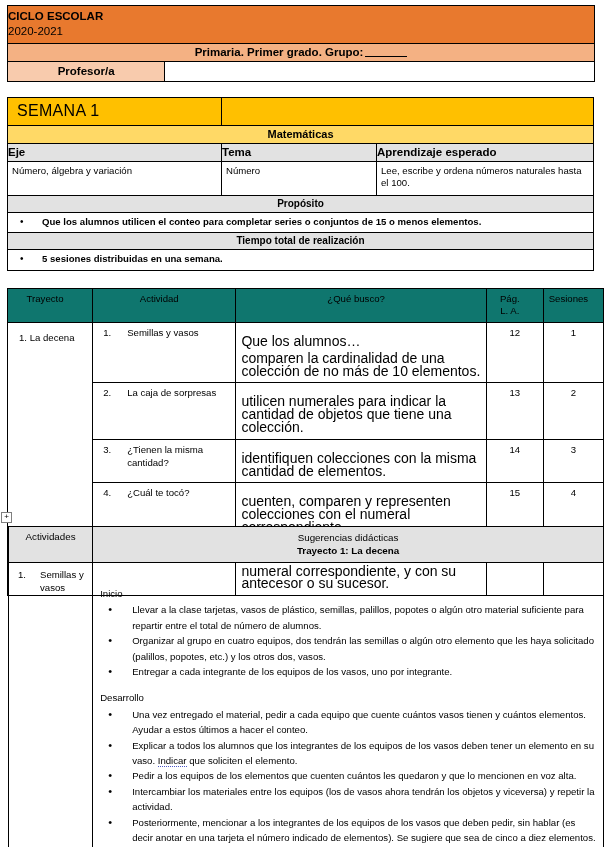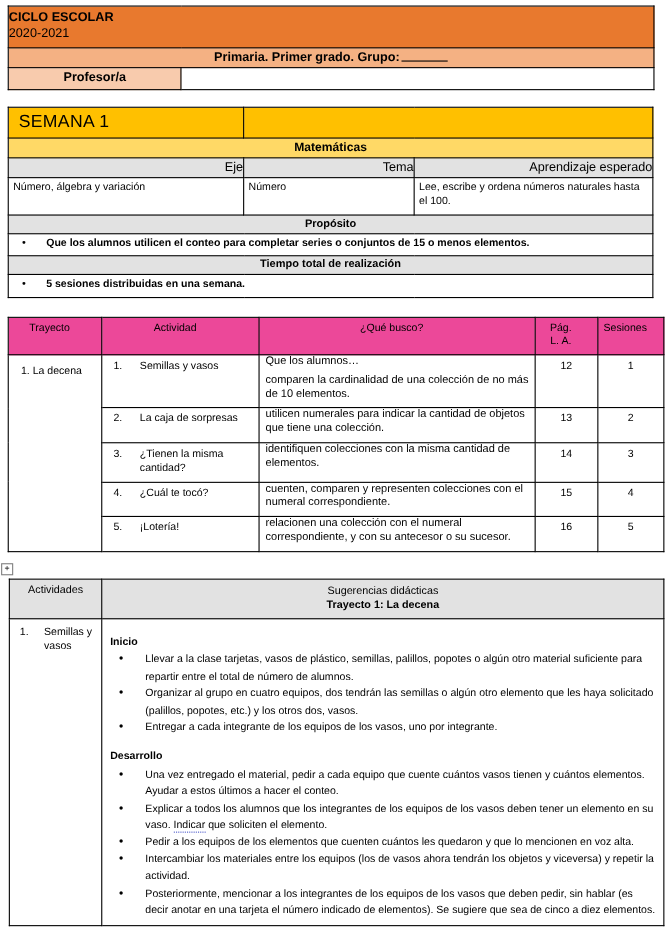--- a/index.html
+++ b/index.html
@@ -70,22 +70,22 @@
   .sem-mat{
     background:#FFD966;
     text-align:center;
     font-weight:bold;
     font-size:11px;
     padding:2px 0 3px 0;
     margin-left:48px;
   }
   .sub-head{
     background:#E2E2E2;
-    text-align:right;
-    font-weight:normal;
+    text-align:left;
+    font-weight:bold;
     font-size:11.5px;
     padding:2px 0 3px 0;
   }
   .sub-cell{
     background:#ffffff;
     font-size:9.6px;
     line-height:12.4px;
     padding:3px 4px 5px 4px;
   }
   .band-head{
@@ -111,44 +111,44 @@
   }
   .bullet-line .txt{flex:1;line-height:12.4px;font-weight:bold;}
 
   
   .tbl-tray{
     position:absolute;left:7px;top:288px;width:597px;
     border:1px solid #000;
   }
   .tbl-tray td{border:1px solid #000;}
   .tray-th{
-    background:#ec4899;
+    background:#0f766e;
     text-align:center;
     font-size:9.6px;
     line-height:12px;
     padding:4px 12px 5px 2px;
     vertical-align:top;
   }
   .tray-c1{
     font-size:9.6px;
     padding:9px 16px 4px 11px;
     vertical-align:top;
   }
   .tray-act{
     font-size:9.6px;
     line-height:12.8px;
     padding:4px 3px 5px 0;
   }
   .tray-act .row{display:flex;align-items:flex-start;}
   .tray-act .num{width:24px;flex:0 0 24px;text-align:left;padding-left:10px;}
   .tray-act .nm{flex:1;}
   .tray-q{
-    font-size:10px;
+    font-size:14px;
     line-height:12.8px;
-    padding:0 4px 5px 5px;
+    padding:12px 4px 5px 5px;
   }
   .tray-num{
     font-size:9.6px;
     text-align:center;
     padding:4px 0 5px 0;
   }
 
   
   .handle{
     position:absolute;left:1px;top:512px;
@@ -184,21 +184,21 @@
     padding:5px 4px 4px 0;
   }
   .sug-act .row{display:flex;align-items:flex-start;}
   .sug-act .num{width:22px;flex:0 0 22px;padding-left:9px;}
   .sug-act .nm{flex:1;}
   .sug-body{
     font-size:9.6px;
     line-height:15.4px;
     padding:5px 6px 5px 7px;
   }
-  .sug-body .sect{margin:8px 0 1px 0;font-weight:bold;}
+  .sug-body .sect{margin:18px 0 1px 0;}
   .sug-body .sect.spaced{margin-top:11px;}
   .sug-body ul{list-style:none;margin:0;padding:0;}
   .sug-body li{
     display:flex;align-items:flex-start;
     padding-left:8px;
   }
   .sug-body li .dot{
     width:24px;flex:0 0 24px;
     font-size:11px;
   }

